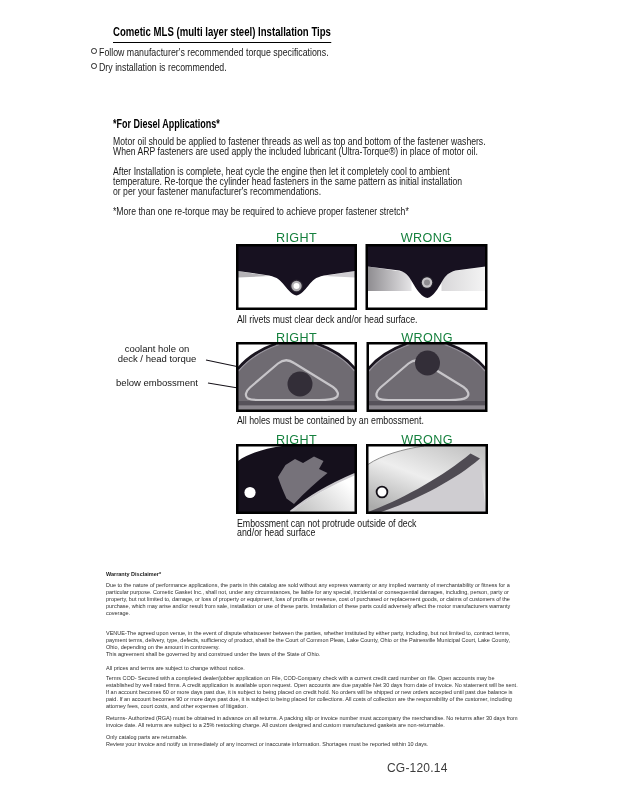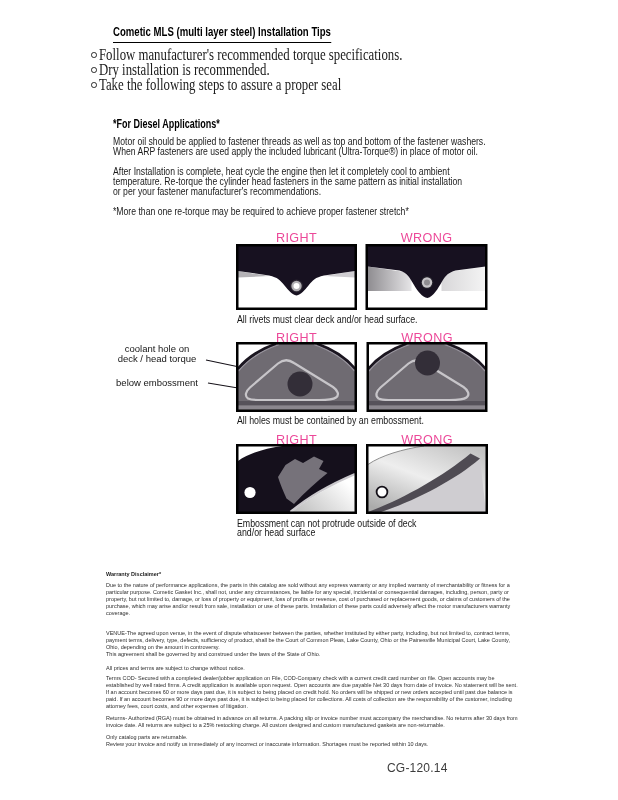--- a/index.html
+++ b/index.html
@@ -8,34 +8,34 @@
   .abs{position:absolute;}
   .nowrap{white-space:nowrap;}
   .sx80{transform:scaleX(.80);transform-origin:0 0;}
   .sx75{transform:scaleX(.75);transform-origin:0 0;}
 
   
   #title{left:113px;top:24px;font-size:12.8px;font-weight:bold;color:#000;
          border-bottom:1.8px solid #000;padding-bottom:2.5px;}
 
   
-  .bline{left:91px;font-size:16px;font-family:Liberation Serif, serif;}
+  .bline{left:91px;font-size:11px;}
   .bline.sub{left:117px;}
   .odot{display:inline-block;width:3.6px;height:3.6px;border:1px solid #2a2a2a;border-radius:50%;
         vertical-align:2px;margin-right:2px;}
   .fdot{display:inline-block;width:3.4px;height:3.4px;background:#1a1a1a;border-radius:50%;
         vertical-align:2px;margin-right:2px;}
   .btxt{display:inline-block;transform:scaleX(.80);transform-origin:0 0;white-space:nowrap;}
 
   
   #diesel-heading{left:113px;top:117px;font-size:12px;font-weight:bold;color:#000;}
   .pl{left:113px;font-size:10.8px;}
 
   
-  .dg-head{width:121px;text-align:center;font-size:12.6px;color:#ec4899;letter-spacing:.4px;}
+  .dg-head{width:121px;text-align:center;font-size:12.6px;color:#15803d;letter-spacing:.4px;}
   .dg-cap{font-size:11px;color:#161616;}
   .dg-lbl{width:102px;text-align:center;font-size:9.5px;line-height:9.8px;color:#161616;}
 
   svg{display:block;}
 
   
   #warranty{left:106px;top:571px;width:452px;font-size:6px;line-height:6.95px;color:#2d2d2d;
             transform:scaleX(.915);transform-origin:0 0;}
   #warranty .wh{font-weight:bold;margin-bottom:4.5px;color:#1c1c1c;}
   #warranty .wp{margin-bottom:6.5px;}
@@ -51,23 +51,20 @@
 
 <div id="page">
 
   <div class="abs nowrap sx75" id="title">Cometic MLS (multi layer steel) Installation Tips</div>
 
   <div class="abs bline" style="top:45.5px">
     <span class="odot"></span><span class="btxt">Follow manufacturer's recommended torque specifications.</span>
   </div>
   <div class="abs bline" style="top:60.5px">
     <span class="odot"></span><span class="btxt">Dry installation is recommended.</span>
-  </div>
-  <div class="abs bline" style="top:75.5px">
-    <span class="odot"></span><span class="btxt">Take the following steps to assure a proper seal</span>
   </div>
 
   <div class="abs nowrap sx75" id="diesel-heading">*For Diesel Applications*</div>
   <div class="abs pl nowrap sx80" style="top:135px">Motor oil should be applied to fastener threads as well as top and bottom of the fastener washers.</div>
   <div class="abs pl nowrap sx80" style="top:145.4px">When ARP fasteners are used apply the included lubricant (Ultra-Torque®) in place of motor oil.</div>
   <div class="abs pl nowrap sx80" style="top:164.5px">After Installation is complete, heat cycle the engine then let it completely cool to ambient</div>
   <div class="abs pl nowrap sx80" style="top:174.9px">temperature. Re-torque the cylinder head fasteners in the same pattern as initial installation</div>
   <div class="abs pl nowrap sx80" style="top:185.3px">or per your fastener manufacturer's recommendations.</div>
   <div class="abs pl nowrap sx80" style="top:204.5px">*More than one re-torque may be required to achieve proper fastener stretch*</div>
 

